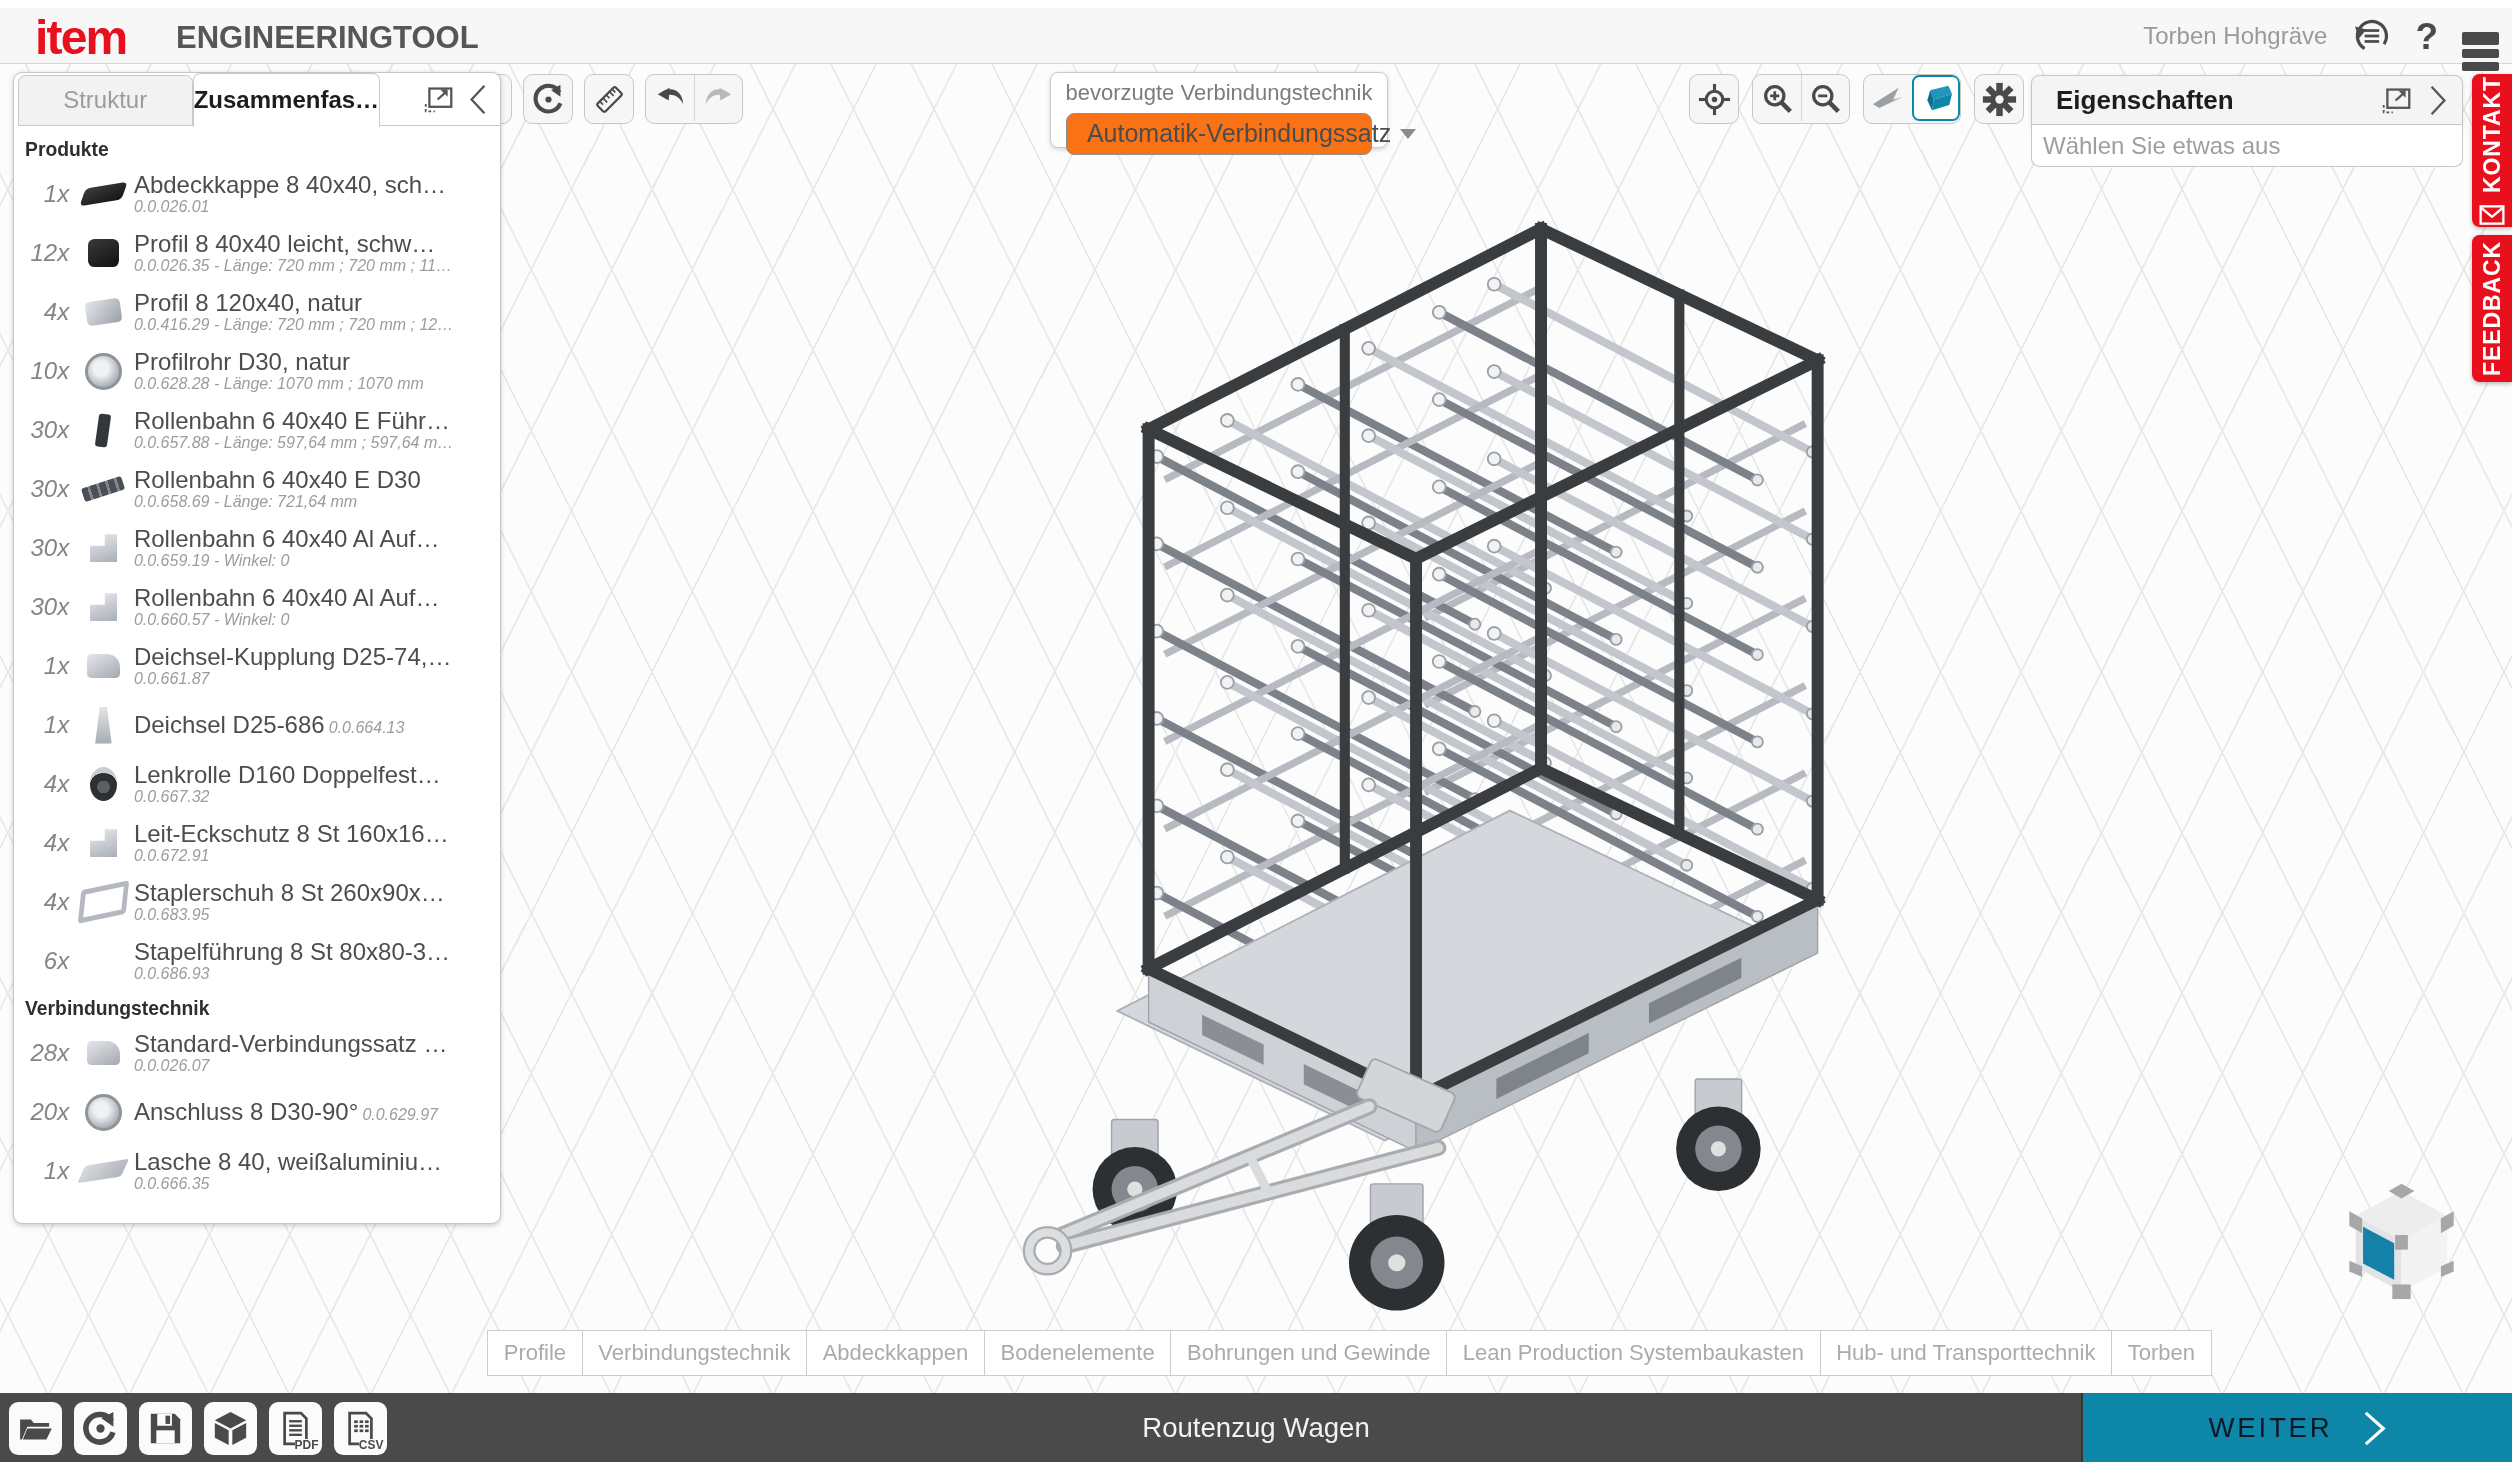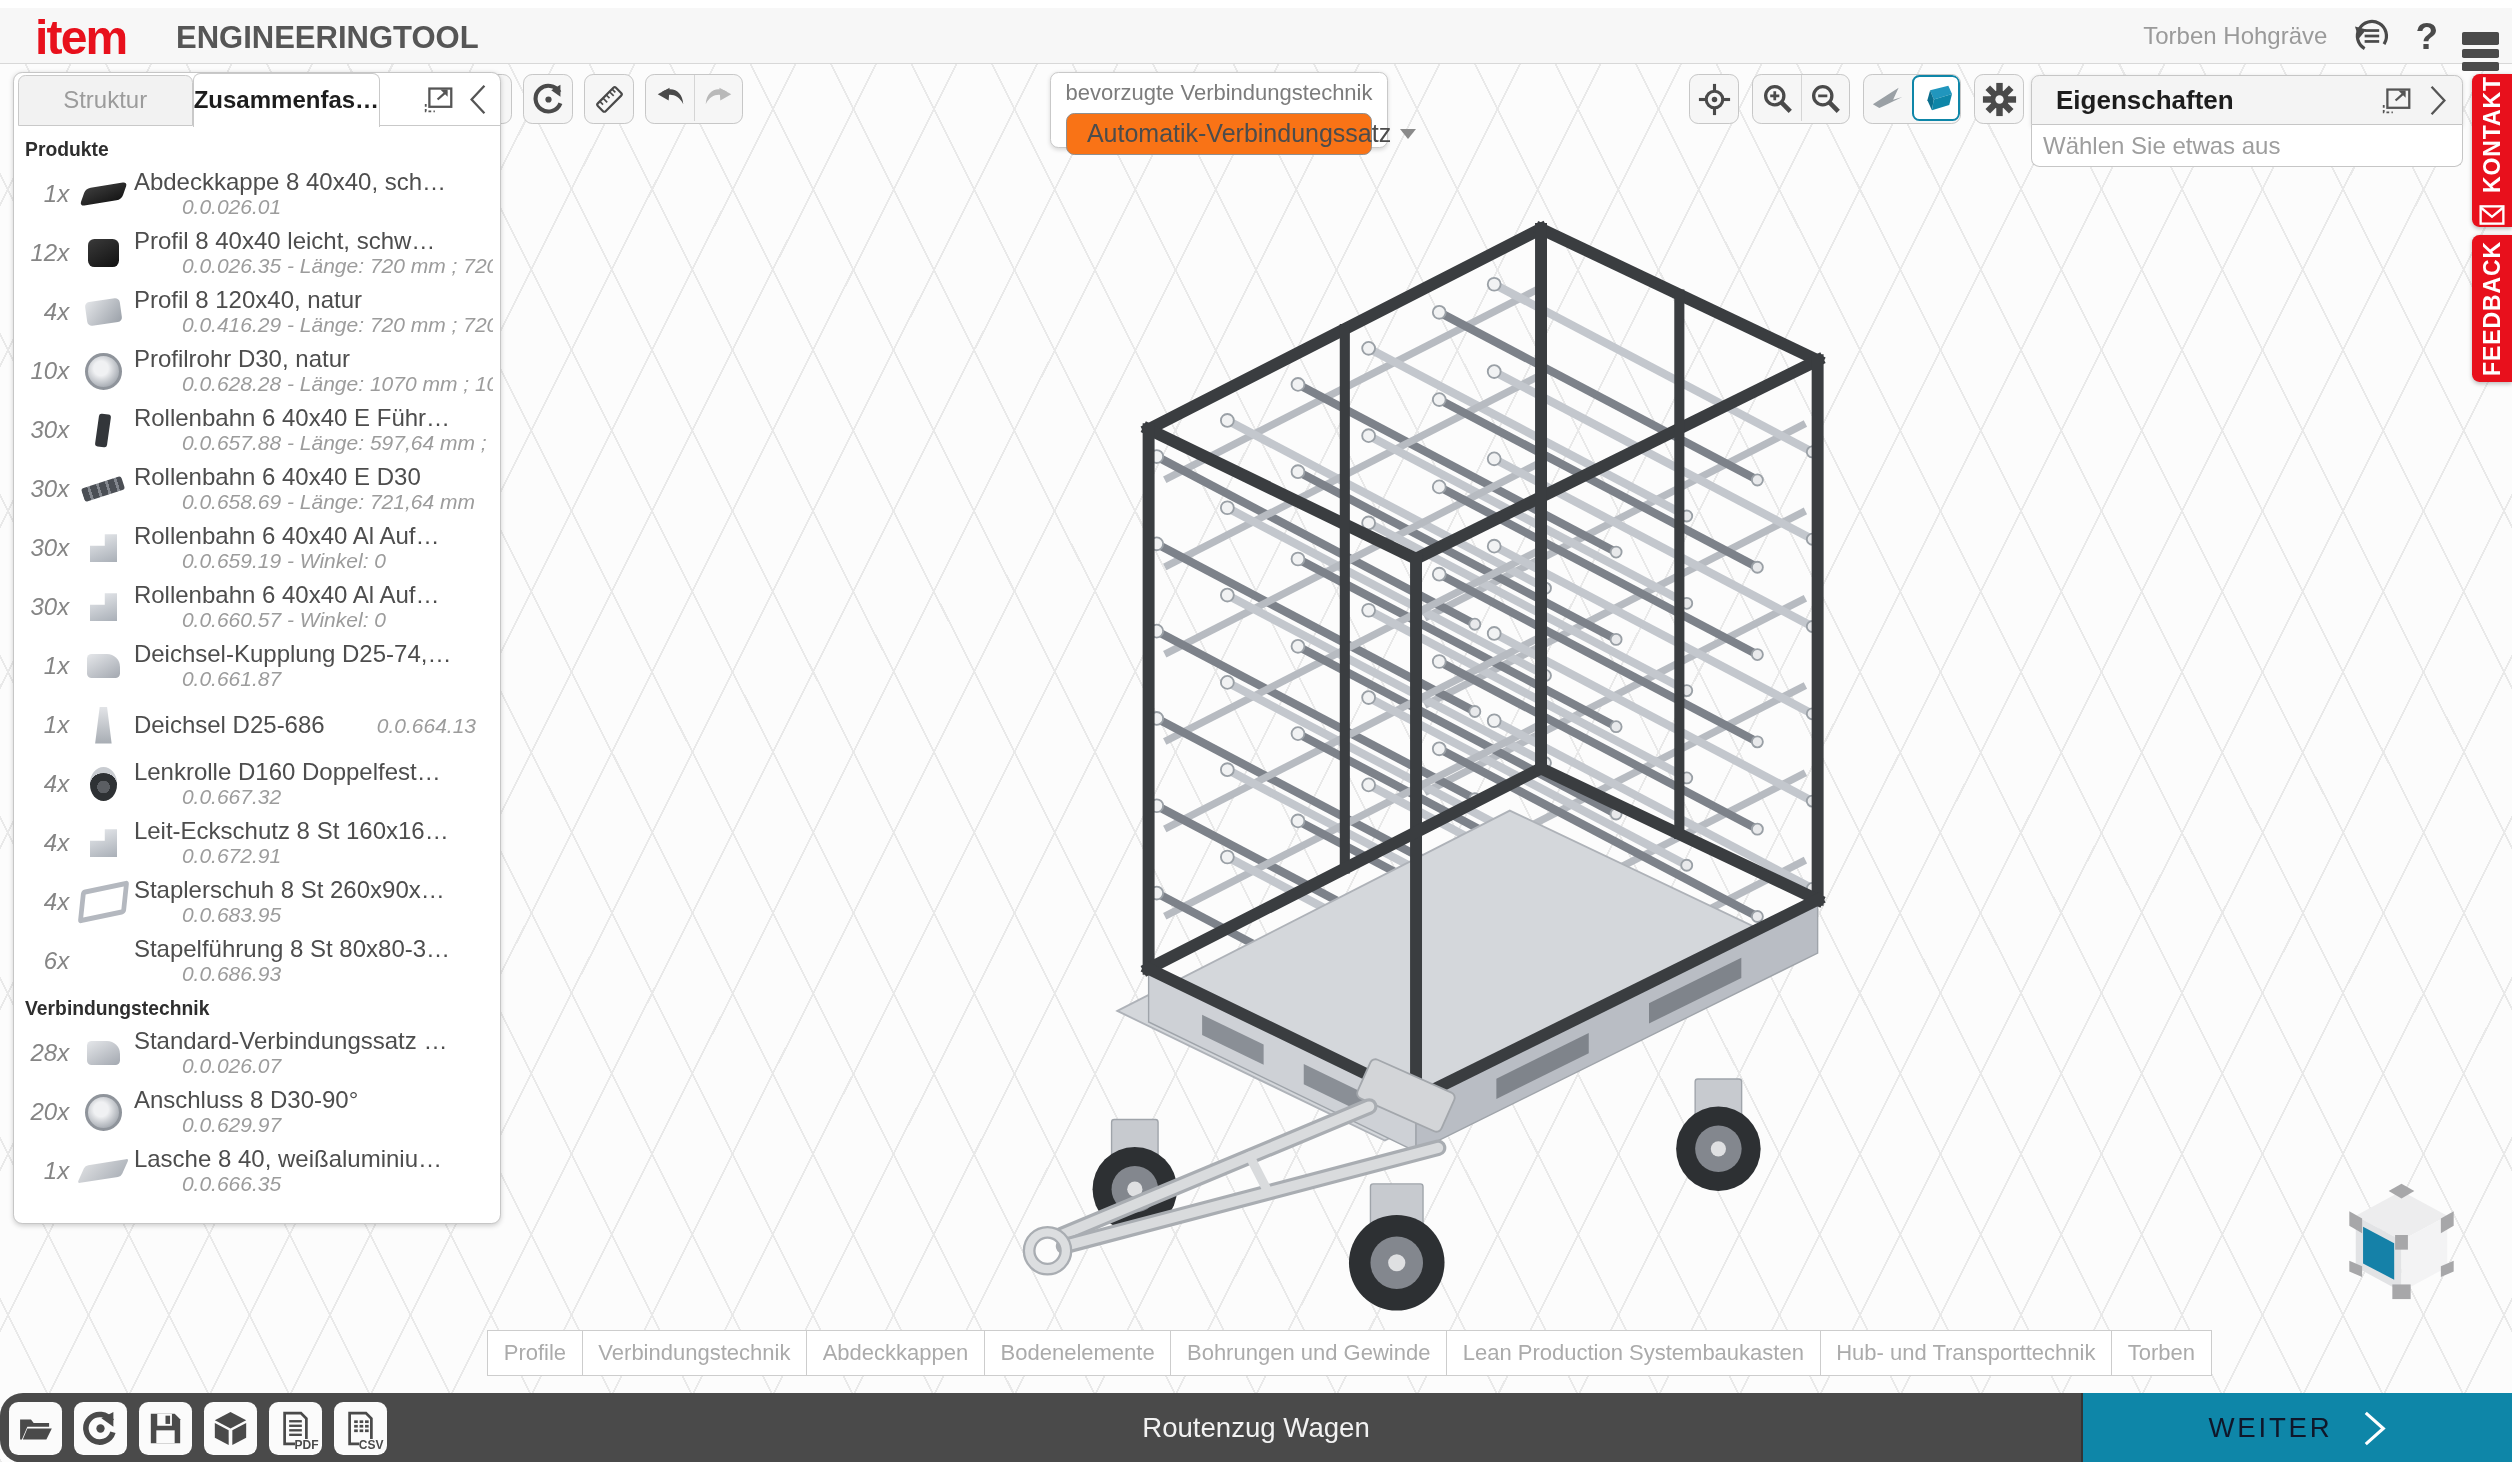--- a/index.html
+++ b/index.html
@@ -47,21 +47,21 @@
   .t-rail::before{ width:42px; height:13.8px; background:repeating-linear-gradient(90deg,#4b4f55 0 6.4px,#82868d 6.4px 9.2px); transform:rotate(-18deg); border-radius:2.8px; }
   .t-bracket::before{ width:27.6px; height:27.6px; background:linear-gradient(160deg,#e9ebee,#a9afb7); clip-path:polygon(0 42%,55% 42%,55% 0,100% 0,100% 100%,0 100%); }
   .t-coupling::before{ width:33px; height:24px; background:linear-gradient(150deg,#e5e7ea,#a3a8b0); border-radius:4.6px 13px 4.6px 4.6px; }
   .t-tall::before{ width:16.5px; height:37px; background:linear-gradient(180deg,#e2e4e7,#a7acb3); clip-path:polygon(28% 0,72% 0,100% 100%,0 100%); }
   .t-caster::before{ width:27.6px; height:27.6px; border-radius:50%; background:radial-gradient(circle,#5b5e63 32%,#2e3134 33% 72%,#caccd0 73%); border-top:6.4px solid #c9ccd1; }
   .t-frame::before{ width:39px; height:22px; border:5.5px solid #b4b8bf; border-radius:3.7px; transform:rotate(-12deg) skewX(-18deg); }
   .t-plate::before{ width:40px; height:18.4px; background:linear-gradient(120deg,#d9dbde,#aeb3ba); transform:skewX(-32deg) rotate(-10deg); border-radius:2.8px; }
   .t-none::before{ display:none; }
   .part-text{ flex:1; overflow:hidden; padding-left:5.5px; }
   .part-name{ font-size:24px; color:#4d4d4d; white-space:nowrap; overflow:hidden; line-height:1.1; }
-  .part-sub{ font-size:21px; font-style:italic; color:#9c9c9c; white-space:nowrap; overflow:hidden;margin-left:48px; }
+  .part-sub{ font-size:16px; font-style:italic; color:#9c9c9c; white-space:nowrap; overflow:hidden; }
 
   
   .tool-btn{ width:50px; height:50px; background:#f6f6f6; border:1.8px solid #c7c7c7; border-radius:9.2px; display:flex; align-items:center; justify-content:center; cursor:pointer; }
   .tool-group{ display:flex; border:1.8px solid #c7c7c7; border-radius:9.2px; background:#f6f6f6; overflow:hidden; }
   .tool-group .seg{ width:48px; height:46px; display:flex; align-items:center; justify-content:center; border:none; background:none; cursor:pointer; }
   .tool-group .seg + .seg{ border-left:1.8px solid #d5d5d5; }
   .seg.active-blue{ outline:2.8px solid var(--accent); outline-offset:-2.8px; border-radius:7.4px; background:#fff; }
   .toolbar-left{ position:absolute; left:462px; top:74px; display:flex; gap:11px; z-index:15; }
   .toolbar-right{ position:absolute; left:1689px; top:74px; display:flex; gap:13px; z-index:15; }
 
@@ -83,21 +83,21 @@
   .side-tab{ position:absolute; right:0; width:40px; background:var(--red); border-radius:7.4px 0 0 7.4px; display:flex; flex-direction:column; align-items:center; justify-content:center; gap:11px; cursor:pointer; z-index:25; box-shadow:0 1.8px 4.6px rgba(0,0,0,.25); }
   .side-tab .vlabel{ writing-mode:vertical-rl; transform:rotate(180deg); color:#fff; font-size:23px; font-weight:700; letter-spacing:0.9px; }
   .kontakt{ top:74px; height:153px; }
   .feedback{ top:235px; height:147px; }
 
   
   .cat-tabs{ position:absolute; left:488px; top:1330px; height:46px; display:flex; z-index:15; }
   .cat-tab{ background:#fff; border:0.9px solid #cdcdcd; color:#ababab; font-size:22px; display:flex; align-items:center; padding:0 15.6px; margin-left:-0.9px; white-space:nowrap; cursor:pointer; }
 
   
-  .bottom-bar{ position:absolute; left:0; top:1393px; width:2512px; height:70px; background:#4a4a4a; z-index:30; display:flex; align-items:center;border-radius:23px; }
+  .bottom-bar{ position:absolute; left:0; top:1393px; width:2512px; height:70px; background:#4a4a4a; z-index:30; display:flex; align-items:center; }
   .bb-icons{ display:flex; gap:12px; padding-left:9.2px; }
   .bb-btn{ width:53px; height:53px; background:#fbfbfb; border:none; border-radius:9.2px; display:flex; align-items:center; justify-content:center; cursor:pointer; position:relative; }
   .doc-label{ position:absolute; right:3.7px; bottom:3.7px; font-size:12px; font-weight:700; color:#4a4a4a; background:#fbfbfb; line-height:1; }
   .project-name{ position:absolute; left:50%; transform:translateX(-50%); color:#f2f2f2; font-size:27.6px; }
   .next-btn{ position:absolute; right:0; top:0; width:431px; height:70px; background:var(--accent); border:none; border-left:2.8px solid #343434; color:#0f172a; font-size:27.6px; letter-spacing:2.8px; display:flex; align-items:center; justify-content:center; gap:30px; cursor:pointer; font-family:"Liberation Sans",sans-serif; }
 </style>
 </head>
 <body>
 
 <div class="stage">

